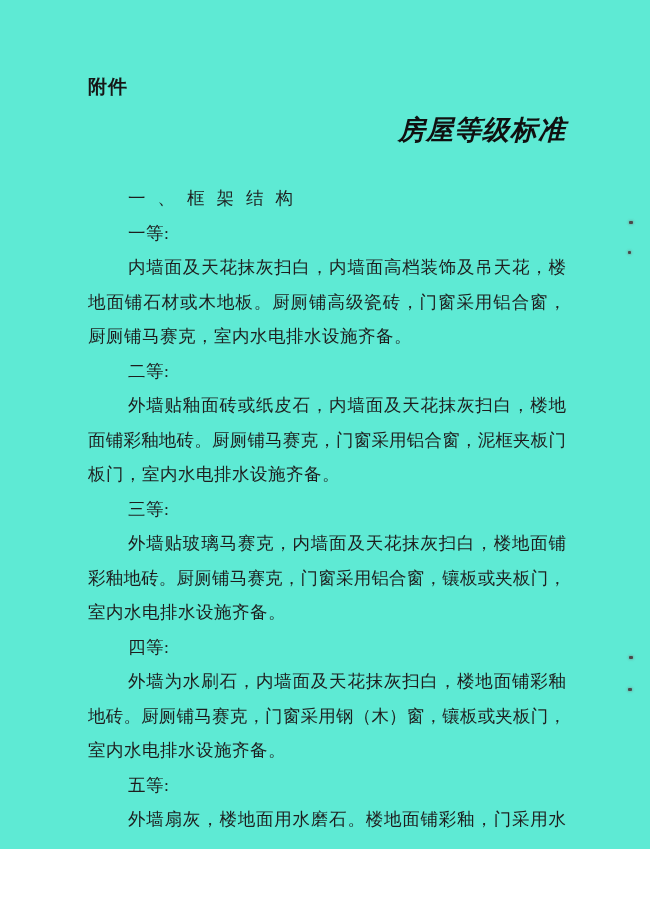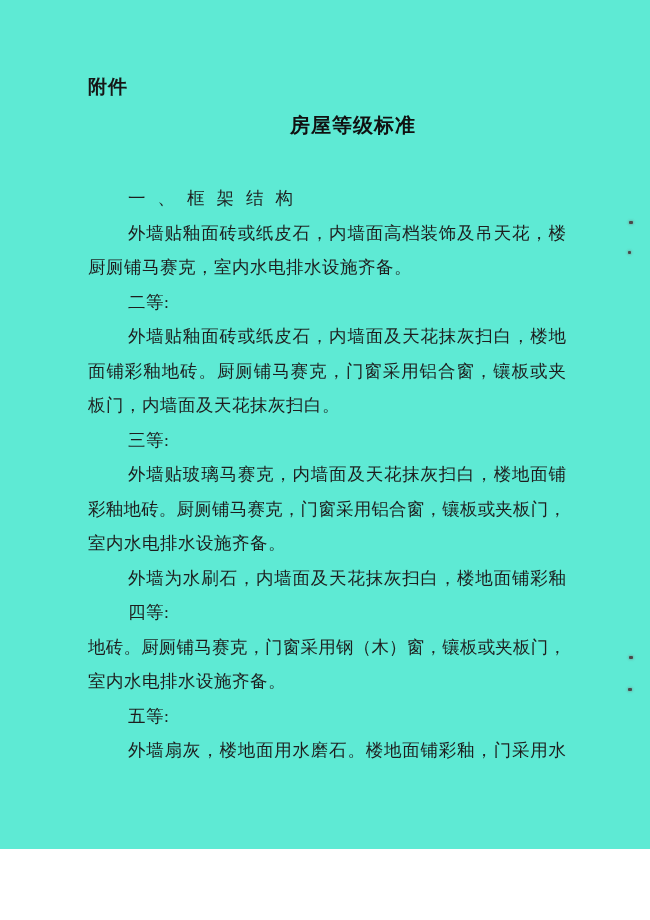--- a/index.html
+++ b/index.html
@@ -23,25 +23,26 @@
     color: #161616;
   }
   .title {
     position: absolute;
     left: 88px;
     top: 112px;
     width: 478px;
     margin: 0;
     padding-left: 52px;
     box-sizing: border-box;
-    text-align: center;
-    font-size: 20px;
+    text-align: right;
+    font-size: 27px;
     font-weight: 700;
     letter-spacing: 1px;
     color: #101010;
+    font-style: italic;
   }
   .body-block {
     position: absolute;
     left: 88px;
     top: 161px;
     width: 478px;
     font-size: 17.5px;
     margin-top: 20px;
   }
   .ln {
@@ -86,35 +87,37 @@
 <div class="page">
 
   <div class="attachment">附件</div>
 
   <h1 class="title">房屋等级标准</h1>
 
   <div class="body-block">
 
     <div class="ln in hd">一、框架结构</div>
 
-    <div class="ln in fl">外墙贴釉面砖或纸皮石，内墙面高档装饰及吊天花，楼</div>
+    <div class="ln in">一等:</div>
+    <div class="ln in fl">内墙面及天花抹灰扫白，内墙面高档装饰及吊天花，楼</div>
+    <div class="ln fl">地面铺石材或木地板。厨厕铺高级瓷砖，门窗采用铝合窗，</div>
     <div class="ln">厨厕铺马赛克，室内水电排水设施齐备。</div>
 
     <div class="ln in">二等:</div>
     <div class="ln in fl">外墙贴釉面砖或纸皮石，内墙面及天花抹灰扫白，楼地</div>
-    <div class="ln fl">面铺彩釉地砖。厨厕铺马赛克，门窗采用铝合窗，镶板或夹</div>
-    <div class="ln">板门，内墙面及天花抹灰扫白。</div>
+    <div class="ln fl">面铺彩釉地砖。厨厕铺马赛克，门窗采用铝合窗，泥框夹板门</div>
+    <div class="ln">板门，室内水电排水设施齐备。</div>
 
     <div class="ln in">三等:</div>
     <div class="ln in fl">外墙贴玻璃马赛克，内墙面及天花抹灰扫白，楼地面铺</div>
     <div class="ln fl">彩釉地砖。厨厕铺马赛克，门窗采用铝合窗，镶板或夹板门，</div>
     <div class="ln">室内水电排水设施齐备。</div>
 
+    <div class="ln in">四等:</div>
     <div class="ln in fl">外墙为水刷石，内墙面及天花抹灰扫白，楼地面铺彩釉</div>
-    <div class="ln in">四等:</div>
     <div class="ln fl">地砖。厨厕铺马赛克，门窗采用钢（木）窗，镶板或夹板门，</div>
     <div class="ln">室内水电排水设施齐备。</div>
 
     <div class="ln in">五等:</div>
     <div class="ln in fl">外墙扇灰，楼地面用水磨石。楼地面铺彩釉，门采用水</div>
 
   </div>
 
   <div class="page-number">— 8 —</div>
 

